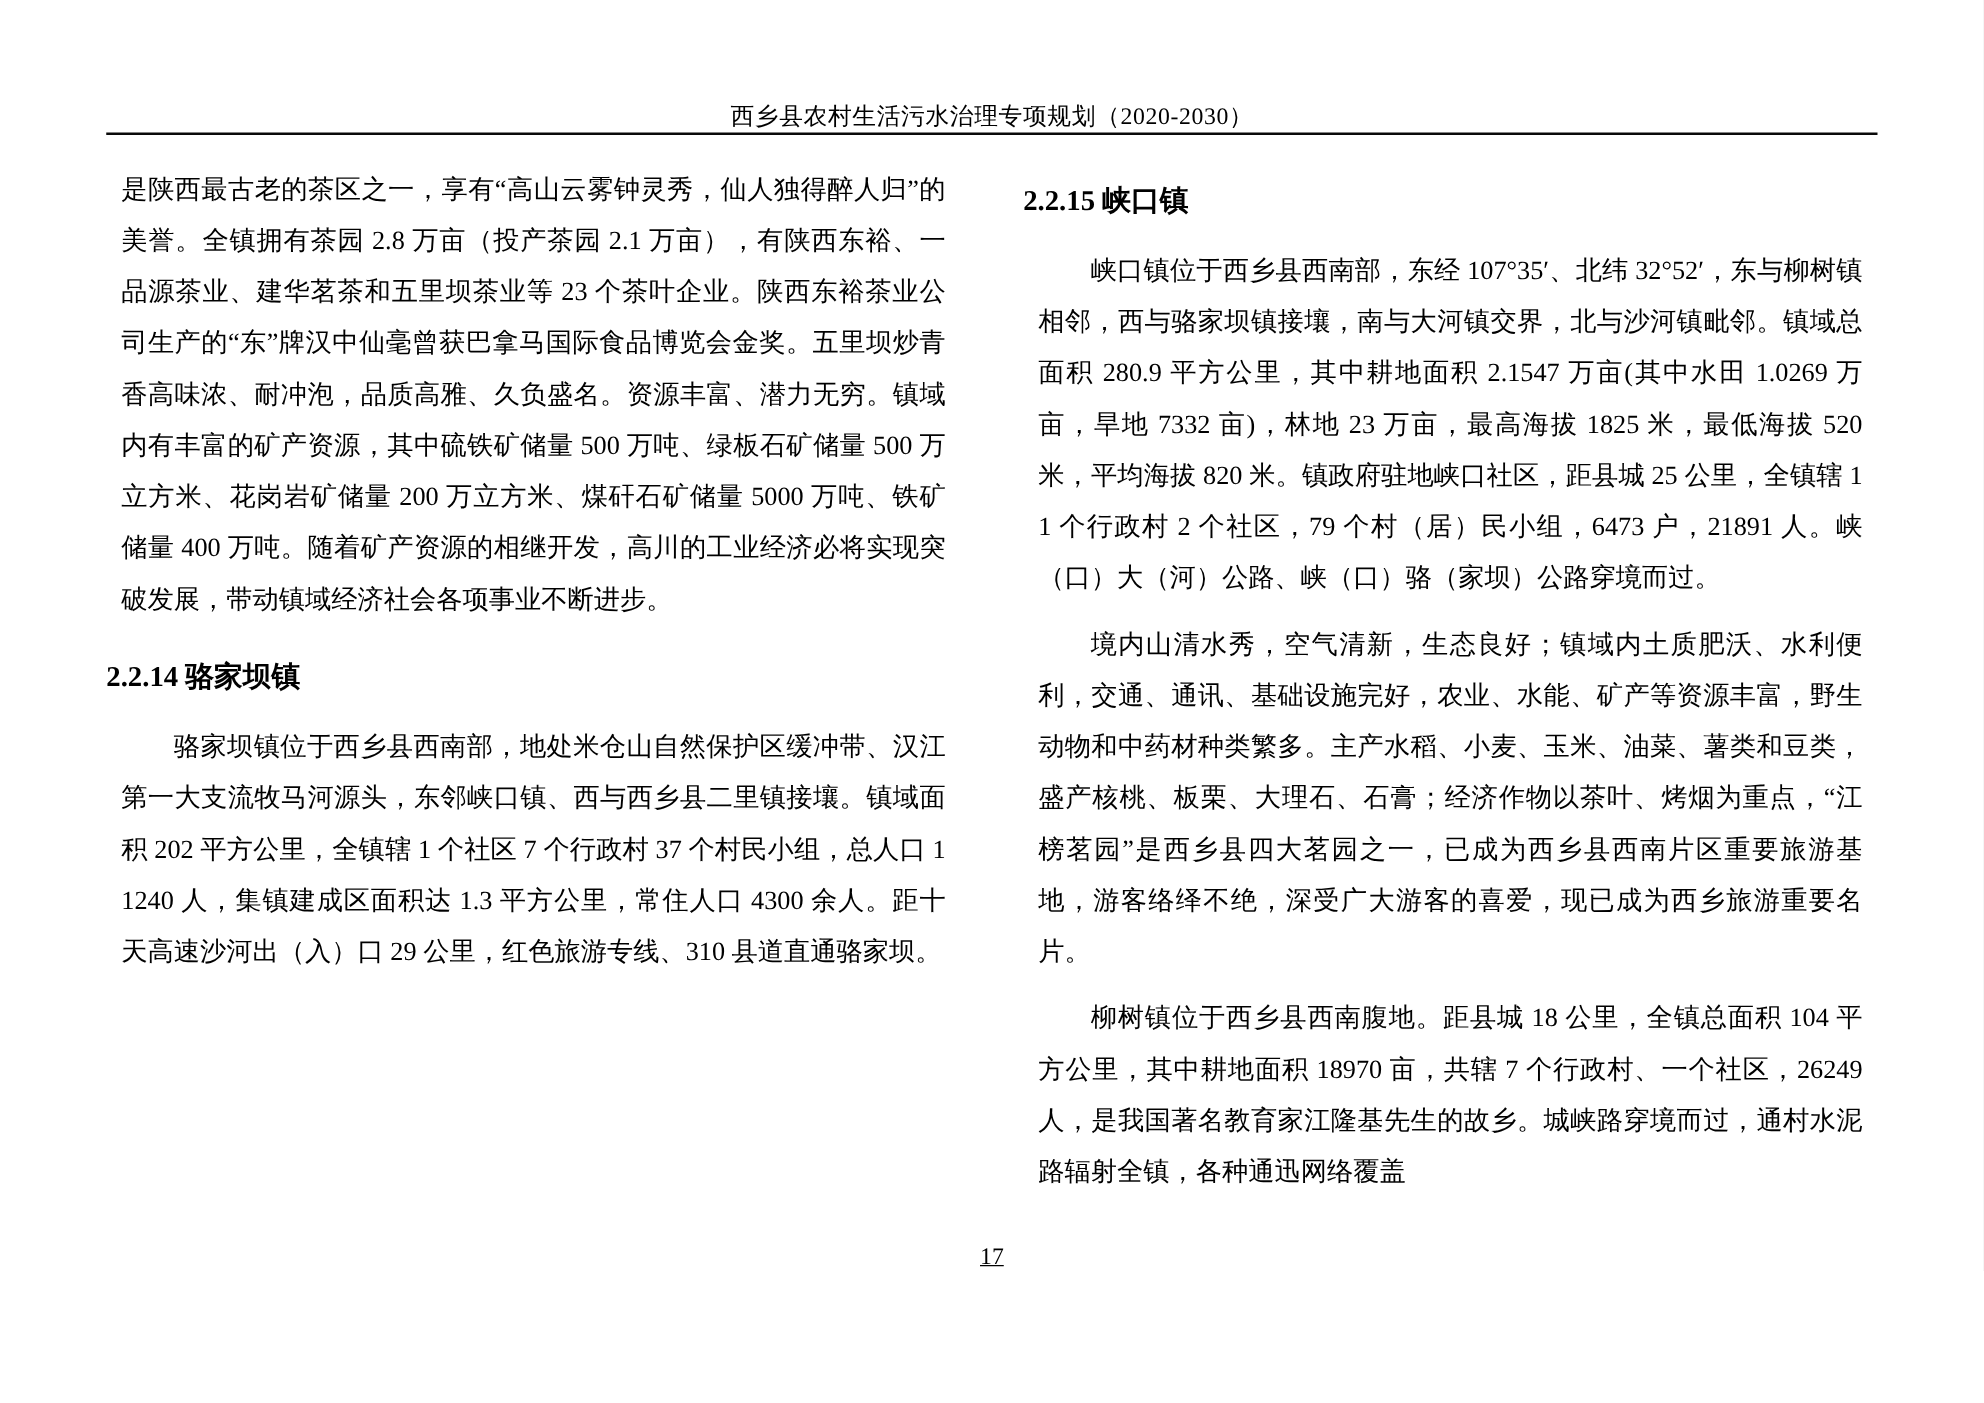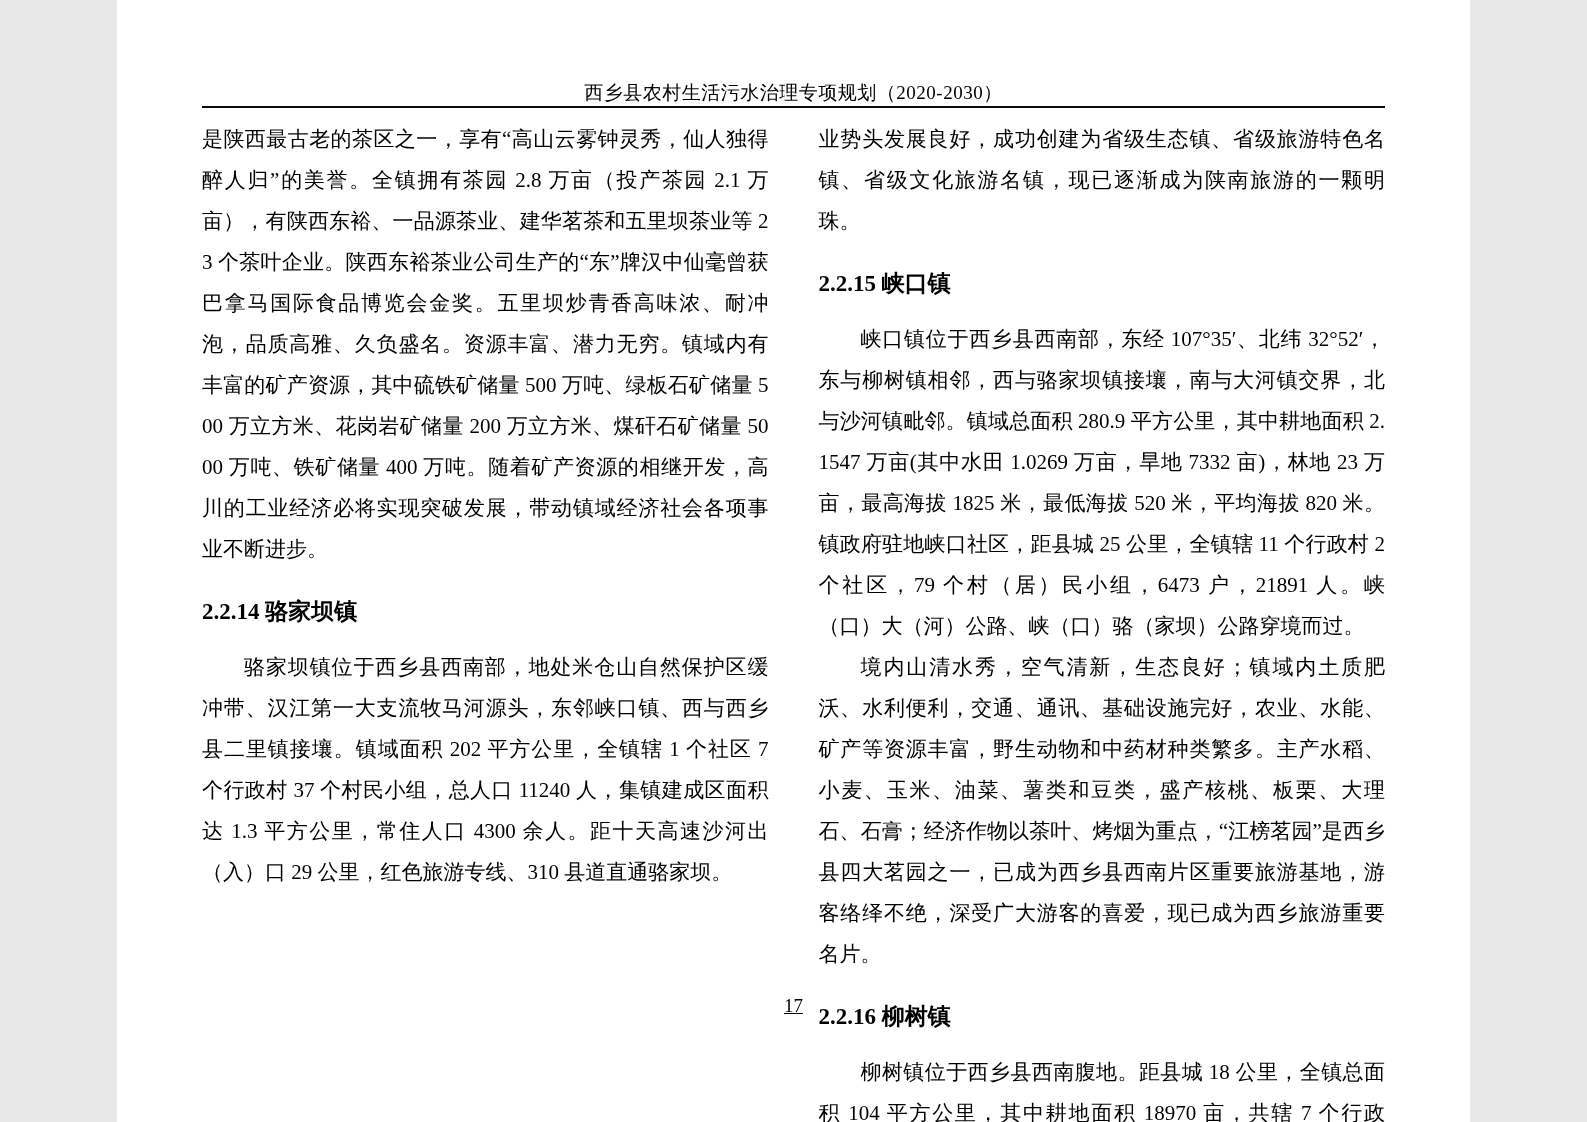--- a/index.html
+++ b/index.html
@@ -2,21 +2,21 @@
 <html><head>
 <meta charset="utf-8">
 <style>
   html, body {
     margin: 0;
     padding: 0;
     background: #e8e8e8;
   }
   .page {
     position: relative;
-    width: 1353px;
+    width: 1587px;
     height: 1122px;
     background: #ffffff;
     font-family: "Liberation Serif", "DejaVu Serif", serif;
     color: #000000;
     overflow: hidden;
     margin: 0 auto;
   }
   .header-title {
     position: absolute;
     top: 80px;
@@ -44,21 +44,21 @@
     gap: 50px;
   }
   .col {
     flex: 1 1 0;
     min-width: 0;
   }
   p.body {
     font-size: 21px;
     line-height: 41px;
     text-align: justify;
-    margin: 0;
+    margin: 12px;
     word-break: break-all;
   }
   p.indent {
     text-indent: 2em;
   }
   h2.section-heading {
     font-size: 23px;
     font-weight: bold;
     line-height: 28px;
     margin: 28px 0 21px 0;
@@ -85,25 +85,23 @@
 
   <div class="columns">
 
     <section class="col">
       <p class="body">是陕西最古老的茶区之一，享有“高山云雾钟灵秀，仙人独得醉人归”的美誉。全镇拥有茶园 2.8 万亩（投产茶园 2.1 万亩），有陕西东裕、一品源茶业、建华茗茶和五里坝茶业等 23 个茶叶企业。陕西东裕茶业公司生产的“东”牌汉中仙毫曾获巴拿马国际食品博览会金奖。五里坝炒青香高味浓、耐冲泡，品质高雅、久负盛名。资源丰富、潜力无穷。镇域内有丰富的矿产资源，其中硫铁矿储量 500 万吨、绿板石矿储量 500 万立方米、花岗岩矿储量 200 万立方米、煤矸石矿储量 5000 万吨、铁矿储量 400 万吨。随着矿产资源的相继开发，高川的工业经济必将实现突破发展，带动镇域经济社会各项事业不断进步。</p>
       <h2 class="section-heading">2.2.14 骆家坝镇</h2>
       <p class="body indent">骆家坝镇位于西乡县西南部，地处米仓山自然保护区缓冲带、汉江第一大支流牧马河源头，东邻峡口镇、西与西乡县二里镇接壤。镇域面积 202 平方公里，全镇辖 1 个社区 7 个行政村 37 个村民小组，总人口 11240 人，集镇建成区面积达 1.3 平方公里，常住人口 4300 余人。距十天高速沙河出（入）口 29 公里，红色旅游专线、310 县道直通骆家坝。</p>
     </section>
 
     <section class="col">
-      <p class="body">业势头发展良好，成功创建为省级生态镇、省级旅游特色名镇、省级文化旅游名镇，现已逐渐成为陕南旅游的一颗明珠。</p>
       <h2 class="section-heading">2.2.15 峡口镇</h2>
       <p class="body indent">峡口镇位于西乡县西南部，东经 107°35′、北纬 32°52′，东与柳树镇相邻，西与骆家坝镇接壤，南与大河镇交界，北与沙河镇毗邻。镇域总面积 280.9 平方公里，其中耕地面积 2.1547 万亩(其中水田 1.0269 万亩，旱地 7332 亩)，林地 23 万亩，最高海拔 1825 米，最低海拔 520 米，平均海拔 820 米。镇政府驻地峡口社区，距县城 25 公里，全镇辖 11 个行政村 2 个社区，79 个村（居）民小组，6473 户，21891 人。峡（口）大（河）公路、峡（口）骆（家坝）公路穿境而过。</p>
       <p class="body indent">境内山清水秀，空气清新，生态良好；镇域内土质肥沃、水利便利，交通、通讯、基础设施完好，农业、水能、矿产等资源丰富，野生动物和中药材种类繁多。主产水稻、小麦、玉米、油菜、薯类和豆类，盛产核桃、板栗、大理石、石膏；经济作物以茶叶、烤烟为重点，“江榜茗园”是西乡县四大茗园之一，已成为西乡县西南片区重要旅游基地，游客络绎不绝，深受广大游客的喜爱，现已成为西乡旅游重要名片。</p>
-      <h2 class="section-heading">2.2.16 柳树镇</h2>
       <p class="body indent">柳树镇位于西乡县西南腹地。距县城 18 公里，全镇总面积 104 平方公里，其中耕地面积 18970 亩，共辖 7 个行政村、一个社区，26249 人，是我国著名教育家江隆基先生的故乡。城峡路穿境而过，通村水泥路辐射全镇，各种通迅网络覆盖</p>
     </section>
 
   </div>
 
   <div class="page-footer">
     <span>17</span>
   </div>
 
 </div>

